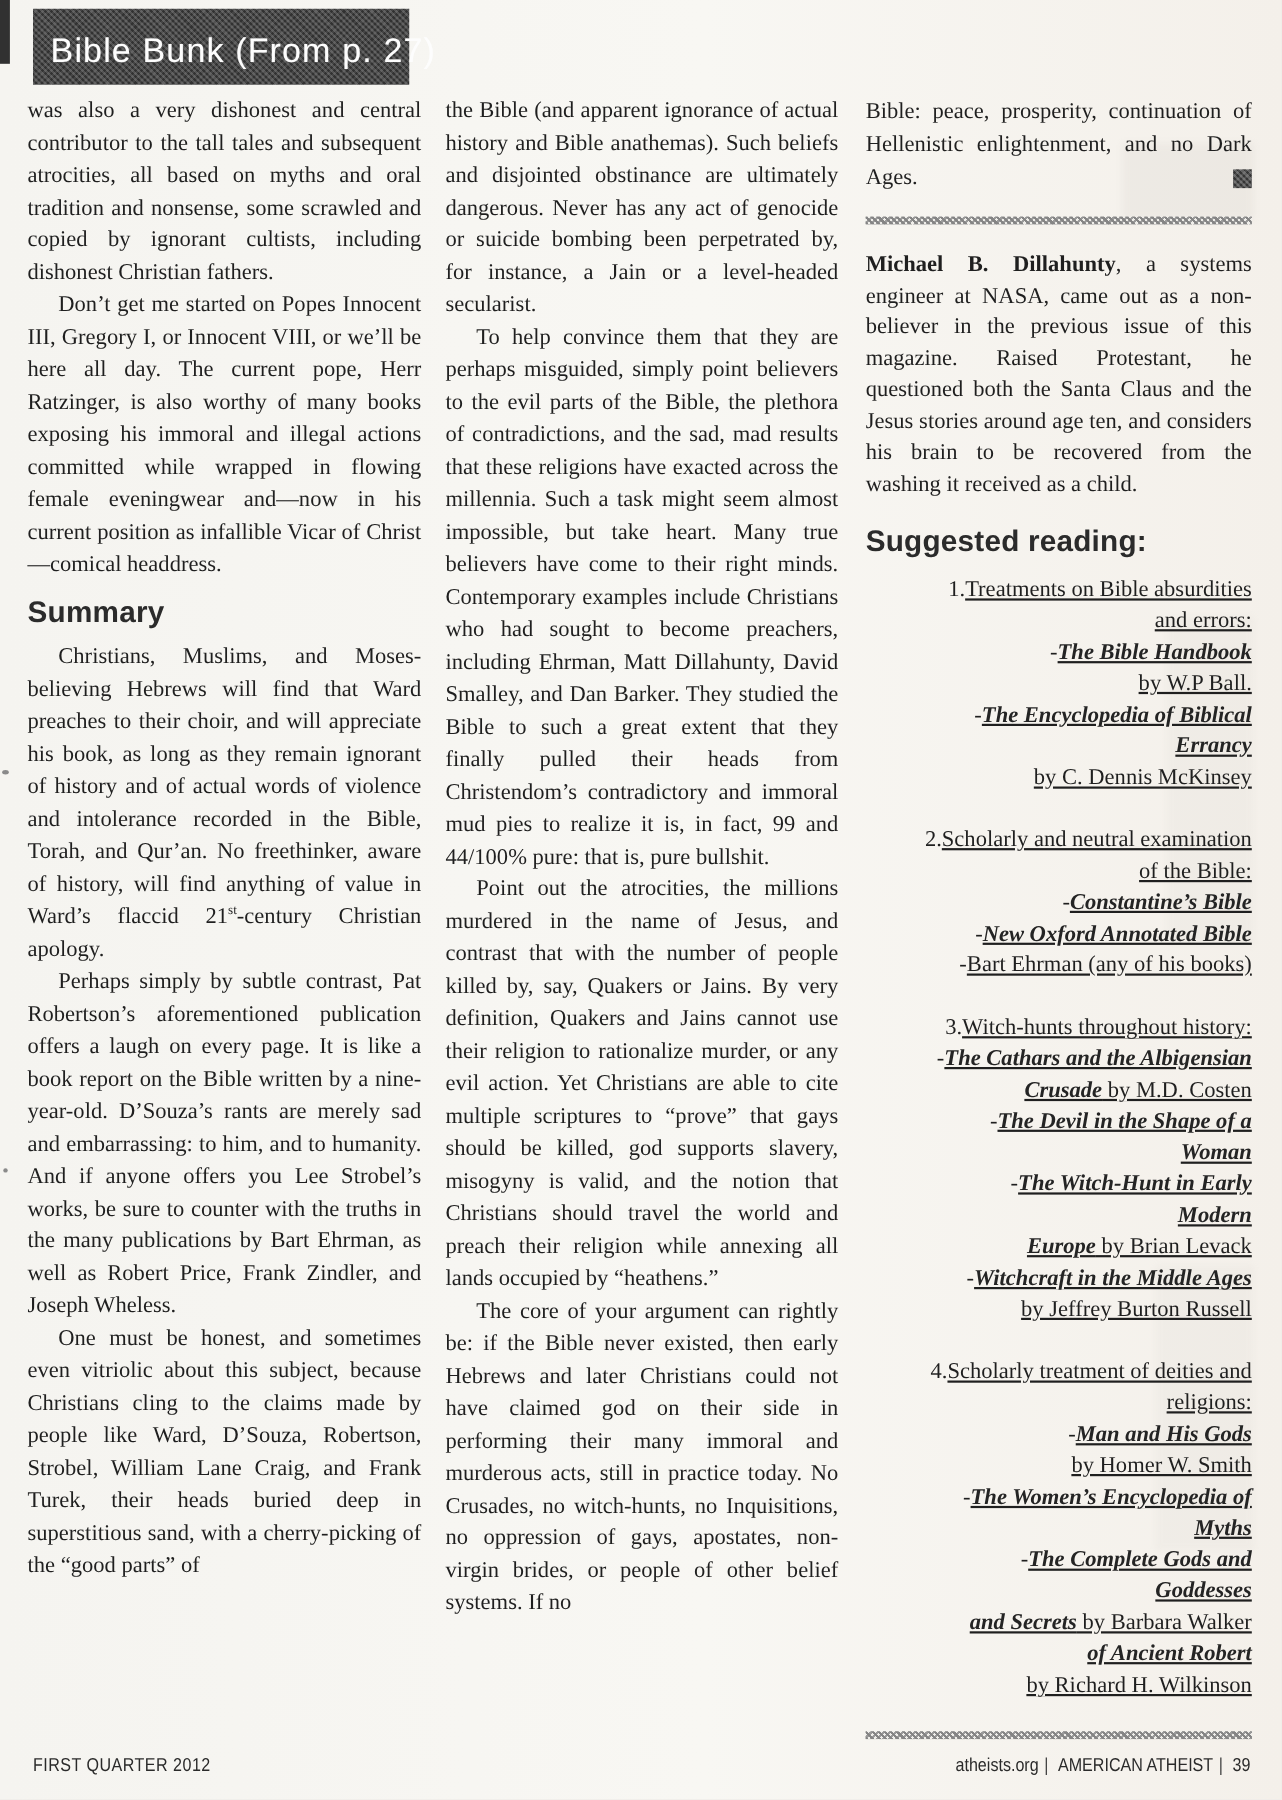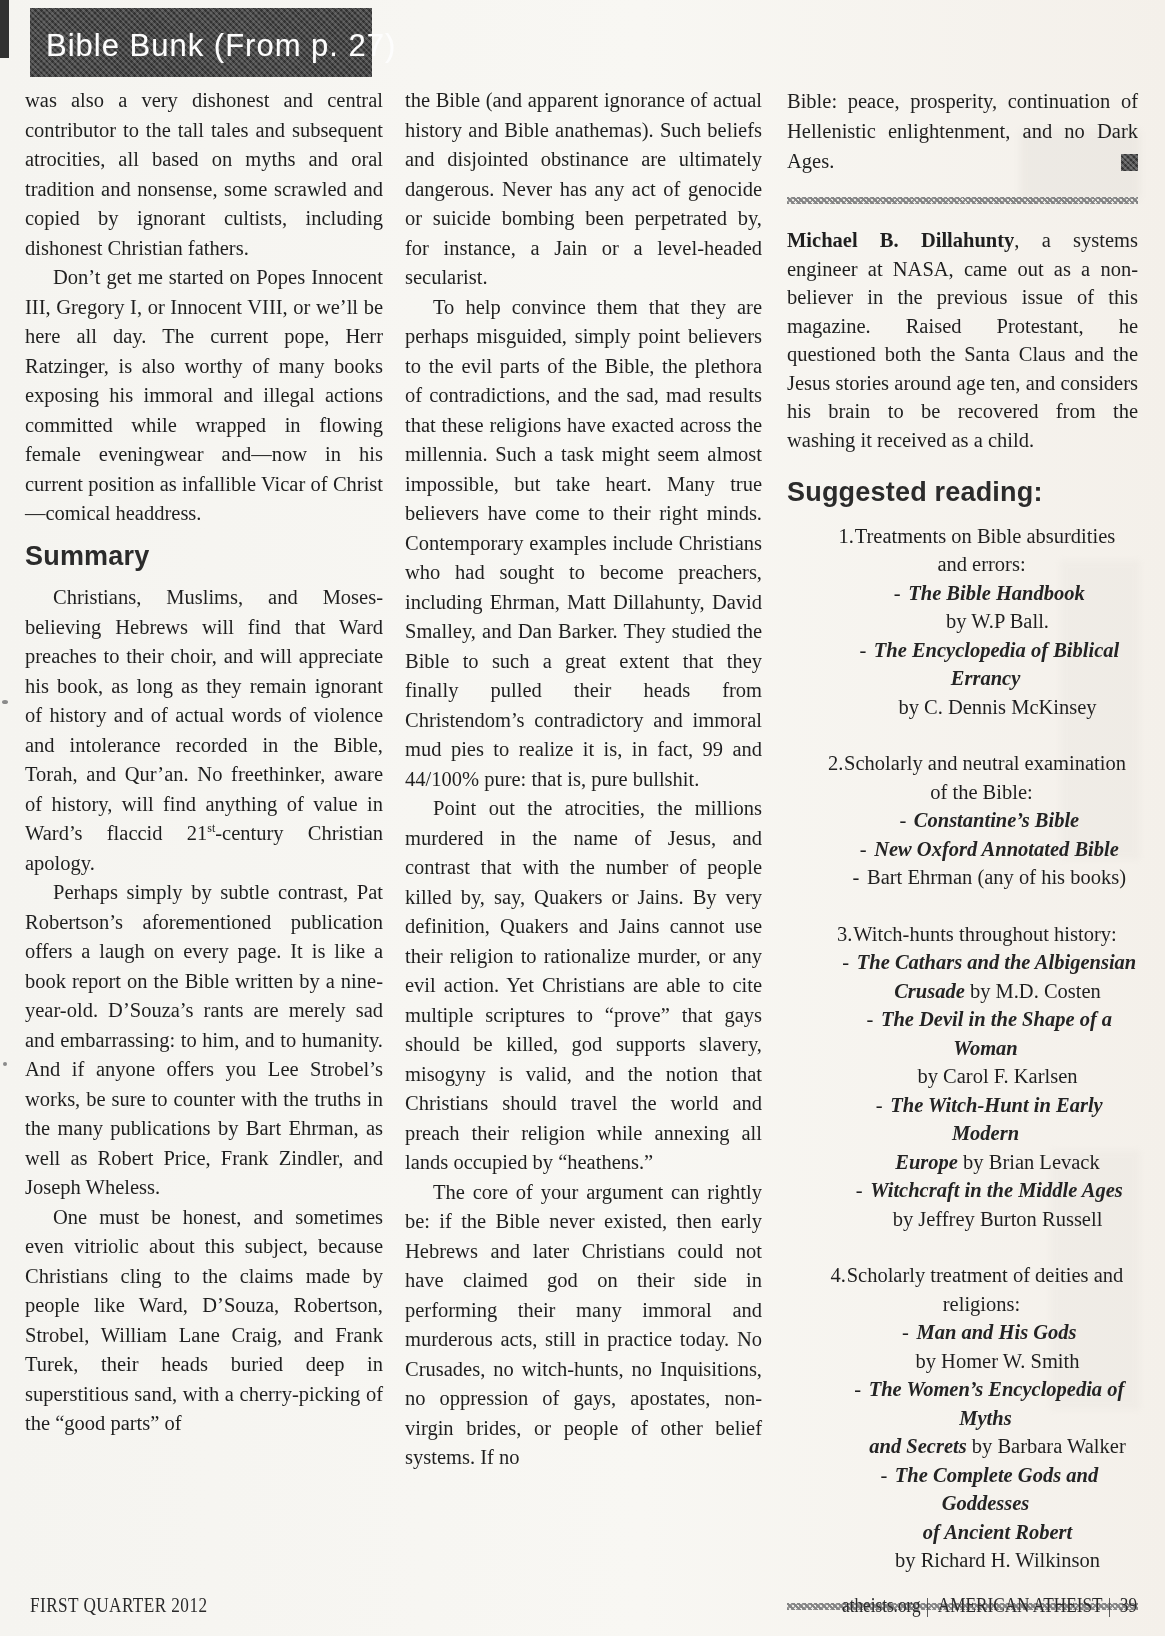--- a/index.html
+++ b/index.html
@@ -60,36 +60,36 @@
   .divider{
     height:7px;margin-top:21px;
     background-color:#efeeea;
     background-image:
       repeating-linear-gradient(45deg, #858585 0 2px, transparent 2px 4px),
       repeating-linear-gradient(-45deg, #9a9a9a 0 2px, transparent 2px 4px);
   }
   .bio{margin-top:22px !important;line-height:28.5px;}
   .bio strong{font-weight:bold;}
 
-  .reading{text-align:center;line-height:28.5px;}
+  .reading{text-align:right;line-height:28.5px;text-decoration:underline;}
   .reading-section{margin-bottom:28px;}
   .sec-head{padding-left:38px;}
   .sec-head.first{padding-left:28px;text-indent:0;}
   .sec-num{display:inline-block;width:17px;}
   .book-line{padding-left:70px;}
   .book-line.first{padding-left:46px;}
   .dash{display:inline-block;width:22px;}
   .book-title{font-style:italic;font-weight:bold;color:#242424;}
   .book-roman{font-style:normal;margin-top:16px;}
 
   
   .footer{
     position:absolute;left:30px;right:28px;top:1588px;height:34px;
     display:flex;justify-content:space-between;align-items:center;
-    font-family:Liberation Serif, serif;font-size:20px;color:#2a2a2a;
+    font-family:Liberation Sans, sans-serif;font-size:17px;color:#2a2a2a;
   }
   .footer .left{display:inline-block;transform:scaleX(.86);transform-origin:left center;letter-spacing:.5px;}
   .footer .right{display:inline-block;transform:scaleX(.86);transform-origin:right center;white-space:nowrap;}
   .footer .right span{margin-left:6px;}
   .footer .sep{color:#444;margin:0 4px;}
 </style>
 </head>
 <body>
 
 <div class="page">
@@ -140,34 +140,33 @@
           <div class="sec-head"><span>of the Bible:</span></div>
           <div class="book-line first"><span class="dash">-</span><span class="book-title">Constantine’s Bible</span></div>
           <div class="book-line first"><span class="dash">-</span><span class="book-title">New Oxford Annotated Bible</span></div>
           <div class="book-line first"><span class="dash">-</span><span class="book-roman">Bart Ehrman (any of his books)</span></div>
         </div>
         <div class="reading-section">
           <div class="sec-head first"><span class="sec-num">3.</span><span>Witch-hunts throughout history:</span></div>
           <div class="book-line first"><span class="dash">-</span><span class="book-title">The Cathars and the Albigensian</span></div>
           <div class="book-line"><span class="book-title">Crusade</span><span class="book-roman"> by M.D. Costen</span></div>
           <div class="book-line first"><span class="dash">-</span><span class="book-title">The Devil in the Shape of a Woman</span></div>
-          <div class="book-line"><span class="book-roman">by Carol F. Karlsen</span></div>
           <div class="book-line first"><span class="dash">-</span><span class="book-title">The Witch-Hunt in Early Modern</span></div>
           <div class="book-line"><span class="book-title">Europe</span><span class="book-roman">  by Brian Levack</span></div>
           <div class="book-line first"><span class="dash">-</span><span class="book-title">Witchcraft in the Middle Ages</span></div>
           <div class="book-line"><span class="book-roman">by Jeffrey Burton Russell</span></div>
         </div>
         <div class="reading-section">
           <div class="sec-head first"><span class="sec-num">4.</span><span>Scholarly treatment of deities and</span></div>
           <div class="sec-head"><span>religions:</span></div>
           <div class="book-line first"><span class="dash">-</span><span class="book-title">Man and His Gods</span></div>
           <div class="book-line"><span class="book-roman">by Homer W. Smith</span></div>
           <div class="book-line first"><span class="dash">-</span><span class="book-title">The Women’s Encyclopedia of Myths</span></div>
+          <div class="book-line first"><span class="dash">-</span><span class="book-title">The Complete Gods and Goddesses</span></div>
           <div class="book-line"><span class="book-title">and Secrets</span><span class="book-roman"> by Barbara Walker</span></div>
-          <div class="book-line first"><span class="dash">-</span><span class="book-title">The Complete Gods and Goddesses</span></div>
           <div class="book-line"><span class="book-title">of Ancient Robert</span></div>
           <div class="book-line"><span class="book-roman">by Richard H. Wilkinson</span></div>
         </div>
       </div>
     <div class="divider" style="margin-top:24px;"></div>
   </div>
 
   <div class="footer">
     <span class="left">FIRST QUARTER  2012</span>
     <span class="right"><span>atheists.org</span><span class="sep">|</span><span>AMERICAN ATHEIST</span><span class="sep">|</span><span>39</span></span>

